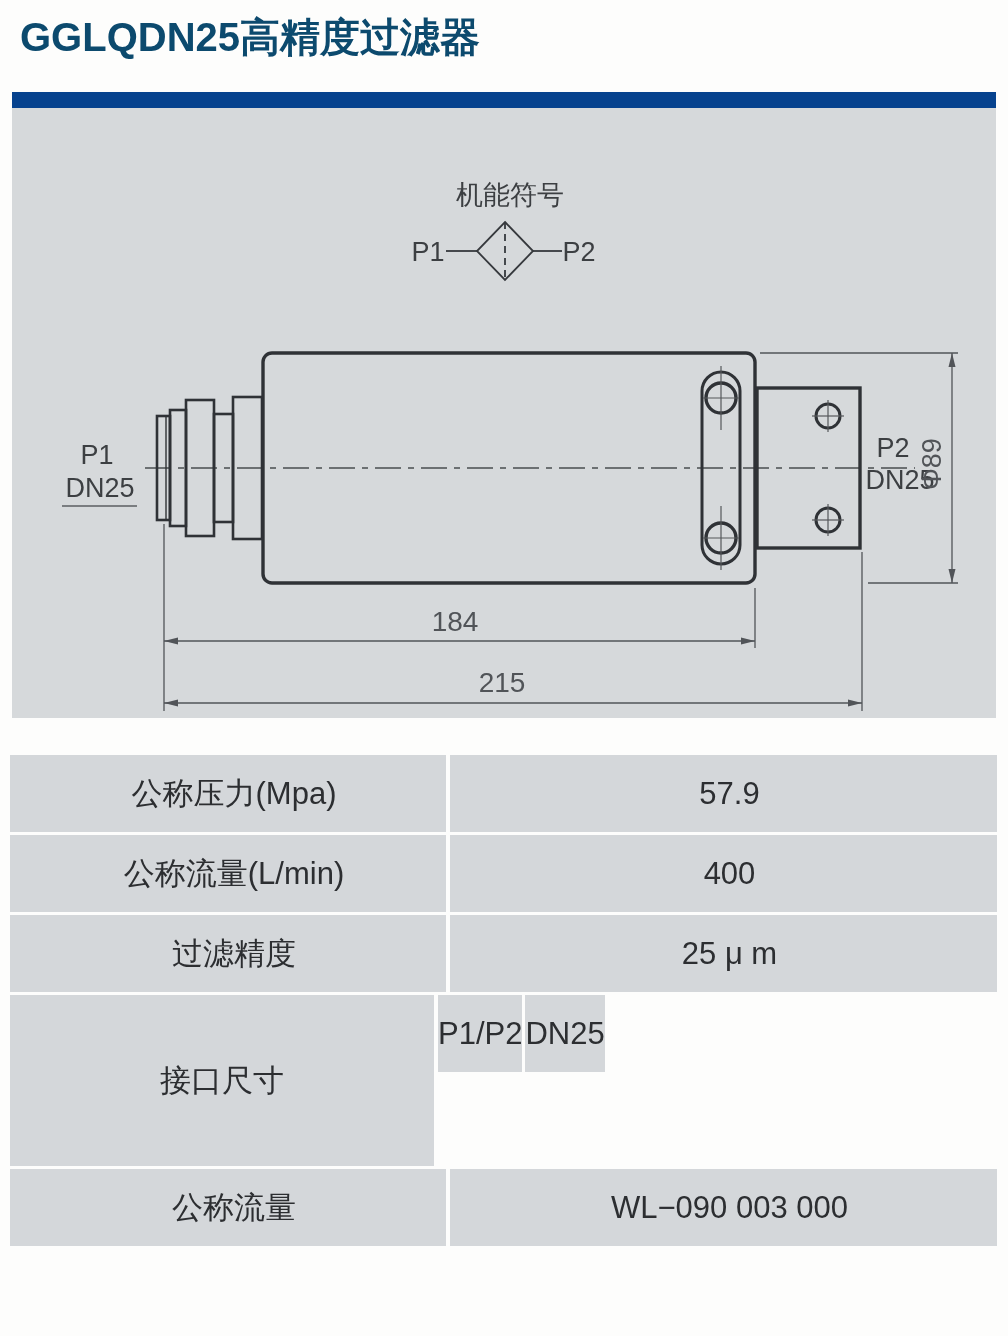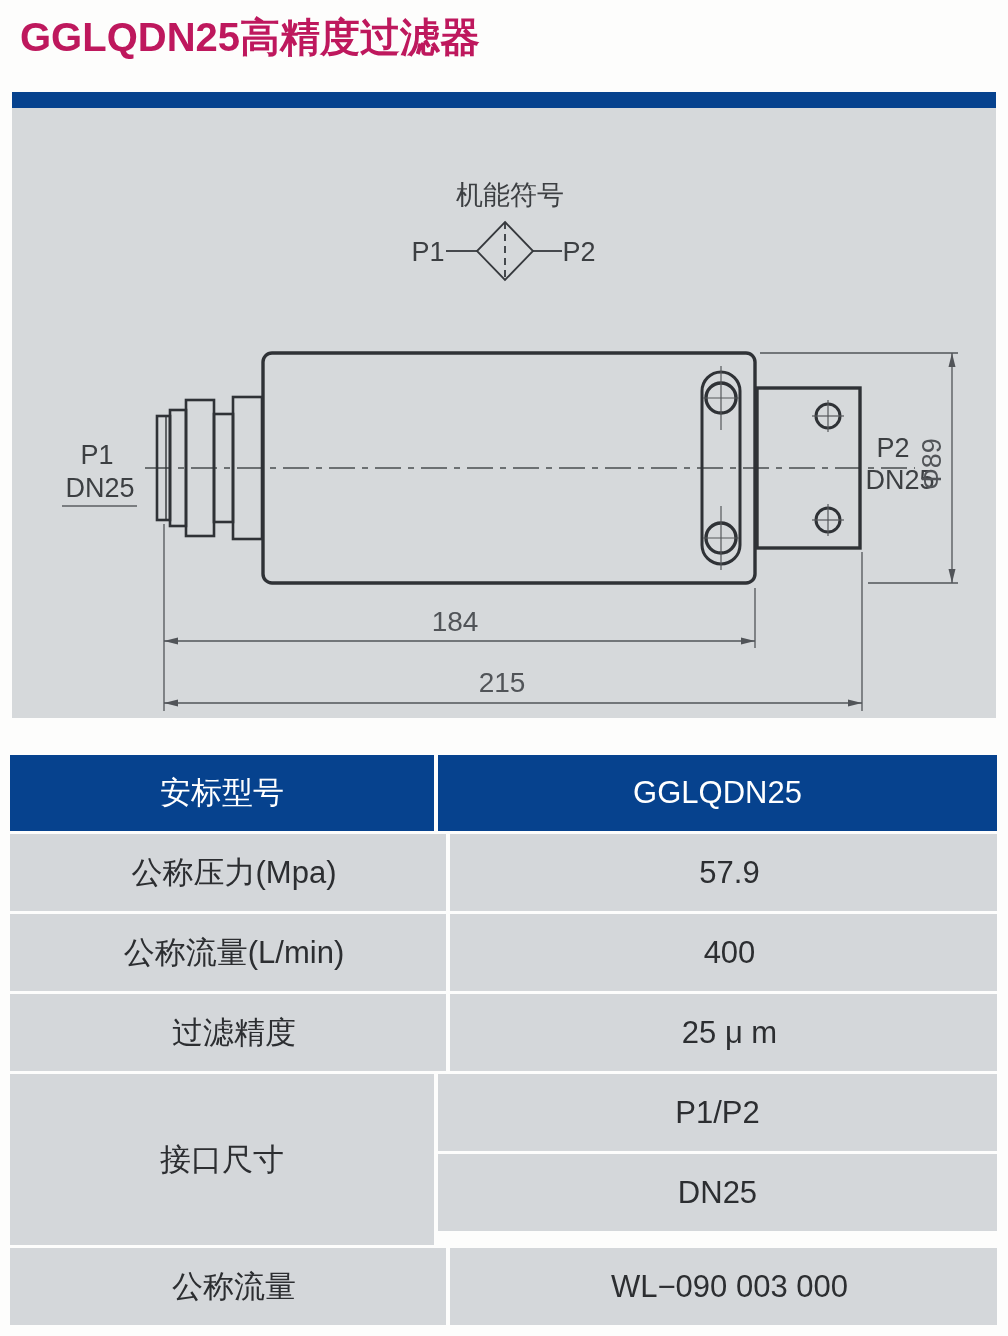--- a/index.html
+++ b/index.html
@@ -10,21 +10,21 @@
   }
   html,body{margin:0;padding:0;}
   body{
     width:1008px;height:1336px;position:relative;
     background:#fdfdfc;
     font-family:"Liberation Sans", sans-serif;
     overflow:hidden;
   }
   .page-title{
     position:absolute;left:20px;top:10px;
-    font-size:40px;font-weight:bold;color:#be185d;
+    font-size:40px;font-weight:bold;color:#0c4a6e;
   }
   .panel{
     position:absolute;left:12px;top:92px;width:984px;height:626px;
   }
   .panel-bar{height:16px;background:var(--blue);}
   .panel-body{height:610px;background:var(--panel);position:relative;}
   svg.drawing{position:absolute;left:0;top:0;display:block;}
 
   .spec-table{
     position:absolute;left:10px;top:755px;width:987px;
@@ -33,21 +33,21 @@
   .cell{
     display:flex;align-items:center;justify-content:center;
     background:var(--row);color:var(--ink);
     font-size:31px;
   }
   .cell.c-label{width:424px;flex:0 0 424px;}
   .cell.c-value{flex:1;}
   .t-header .cell{background:var(--blue);color:#ffffff;height:76px;}
   .t-row.std .cell{height:77px;padding-left:12px;}
   .t-row.tall .cell.c-label{height:171px;}
-  .v-stack{flex:1;display:flex;flex-direction:column;gap:3px;}
+  .v-stack{flex:1;display:flex;flex-direction:row;gap:3px;}
   .v-stack .cell{height:77px;}
 </style>
 </head>
 <body>
 
 <div class="page-title">GGLQDN25高精度过滤器</div>
 
 <div class="panel">
   <div class="panel-bar"></div>
   <div class="panel-body">
@@ -137,24 +137,20 @@
           <line x1="952" y1="337" x2="952" y2="567" stroke="#515458" stroke-width="1.3" marker-start="url(#arrL)" marker-end="url(#arrR)"></line>
           <text x="941" y="448" font-size="27" fill="#515458" text-anchor="middle" transform="rotate(-90 941 448)">Φ89</text>
         </g>
       </g>
     </svg>
   </div>
 </div>
 
 <div class="spec-table">
 
-  <div class="t-row t-header">
-    <div class="cell c-label">安标型号</div>
-    <div class="cell c-value">GGLQDN25</div>
-  </div>
 
   <div class="t-row std">
     <div class="cell c-label">公称压力(Mpa)</div>
     <div class="cell c-value">57.9</div>
   </div>
 
   <div class="t-row std">
     <div class="cell c-label">公称流量(L/min)</div>
     <div class="cell c-value">400</div>
   </div>

